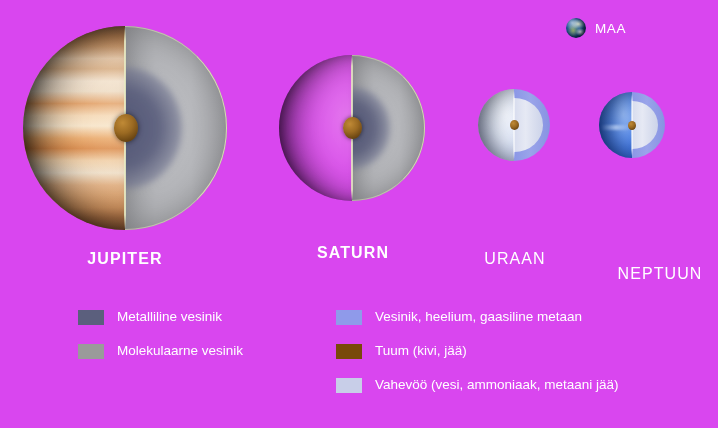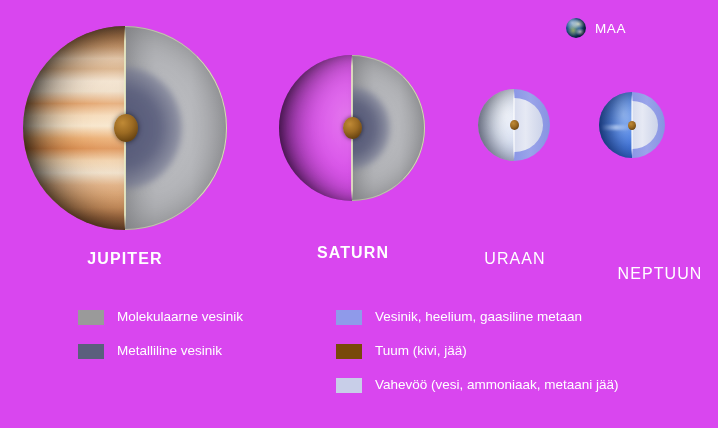--- a/index.html
+++ b/index.html
@@ -392,26 +392,26 @@
 
   <div class="planet-label bold" id="label-jupiter">JUPITER</div>
   <div class="planet-label bold" id="label-saturn">SATURN</div>
   <div class="planet-label" id="label-uranus">URAAN</div>
   <div class="planet-label" id="label-neptune">NEPTUUN</div>
 
   <div id="legend">
 
     <div class="legend-col" id="legend-col-left">
       <div class="legend-item">
+        <div class="swatch" style="background:#5b5f7d;"></div>
+        <div class="legend-text">Metalliline vesinik</div>
+      </div>
+      <div class="legend-item">
         <div class="swatch" style="background:#9a9a9a;"></div>
         <div class="legend-text">Molekulaarne vesinik</div>
-      </div>
-      <div class="legend-item">
-        <div class="swatch" style="background:#5b5f7d;"></div>
-        <div class="legend-text">Metalliline vesinik</div>
       </div>
     </div>
 
     <div class="legend-col" id="legend-col-right">
       <div class="legend-item">
         <div class="swatch" style="background:#8f9aea;"></div>
         <div class="legend-text">Vesinik, heelium, gaasiline metaan</div>
       </div>
       <div class="legend-item">
         <div class="swatch" style="background:#79490a;"></div>

